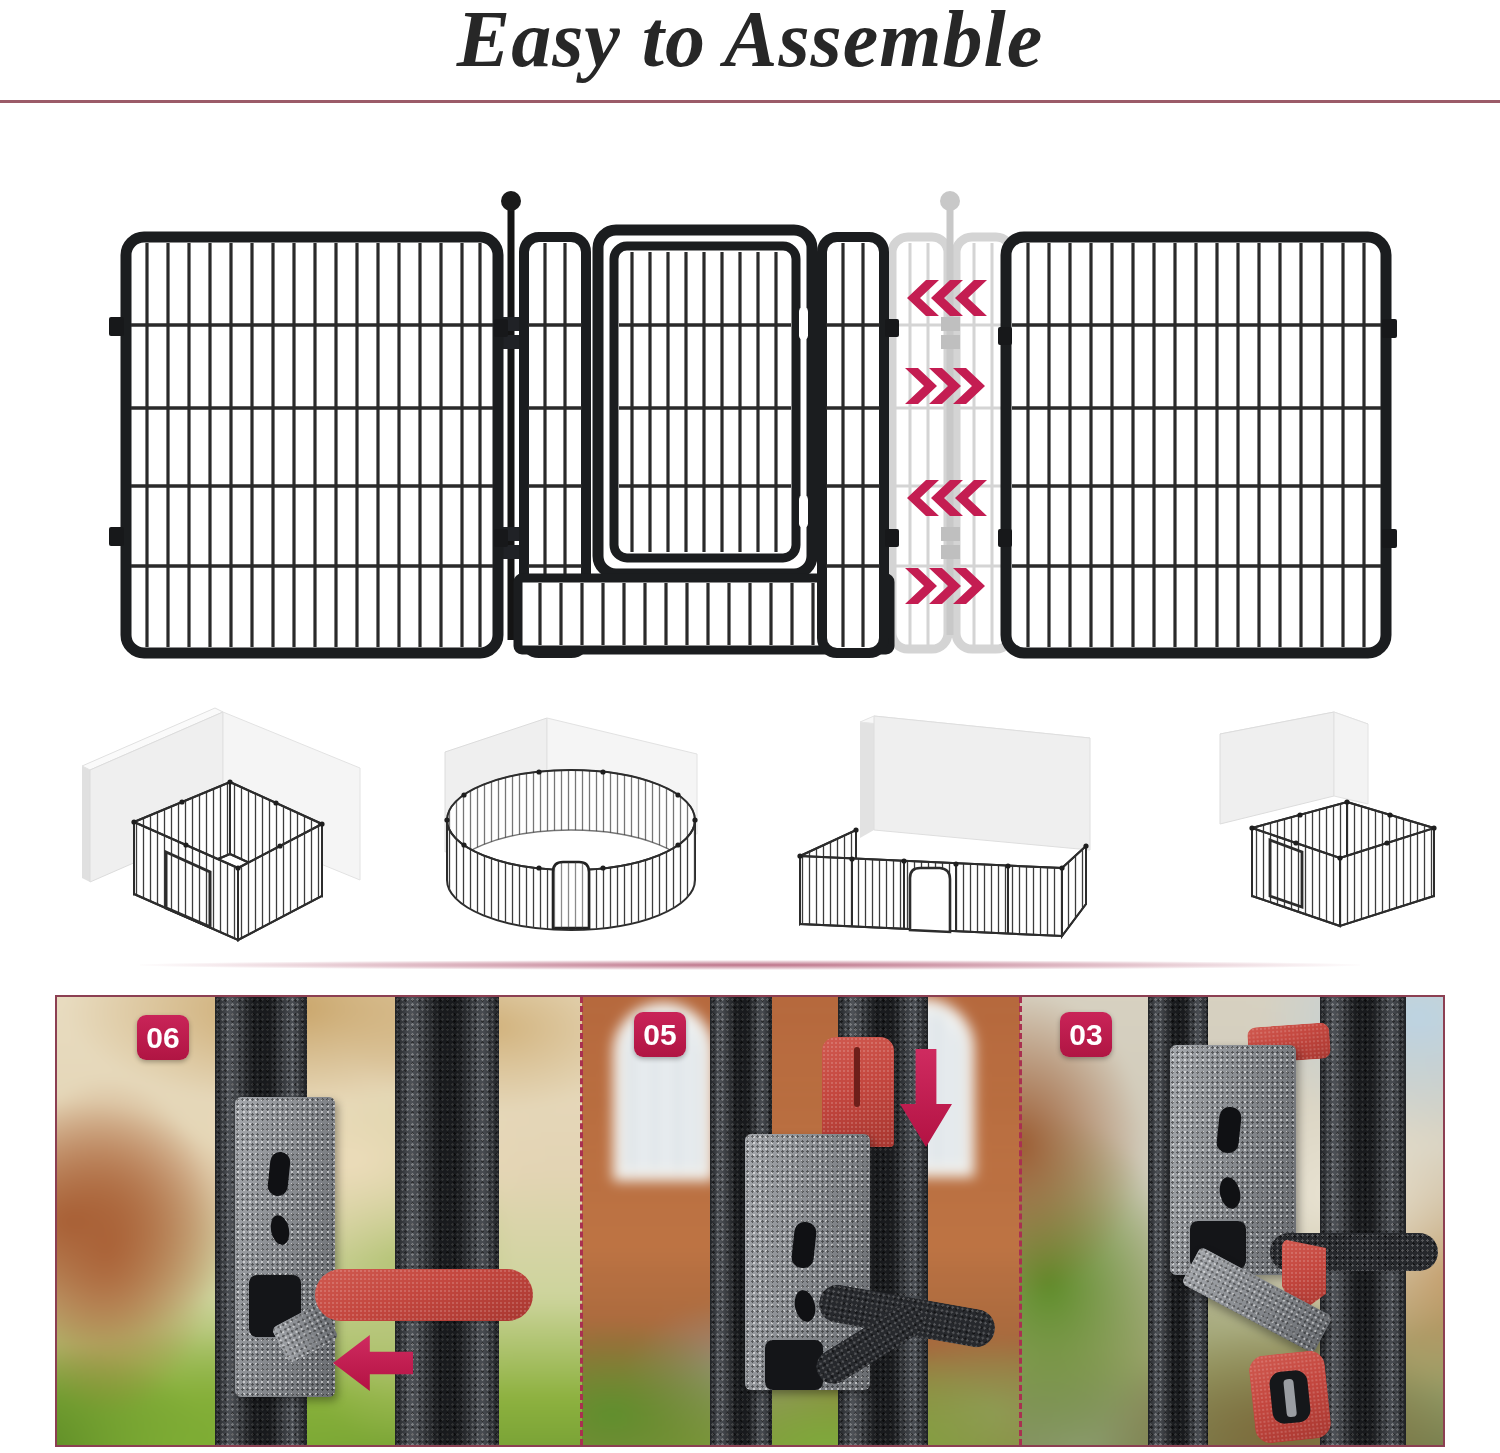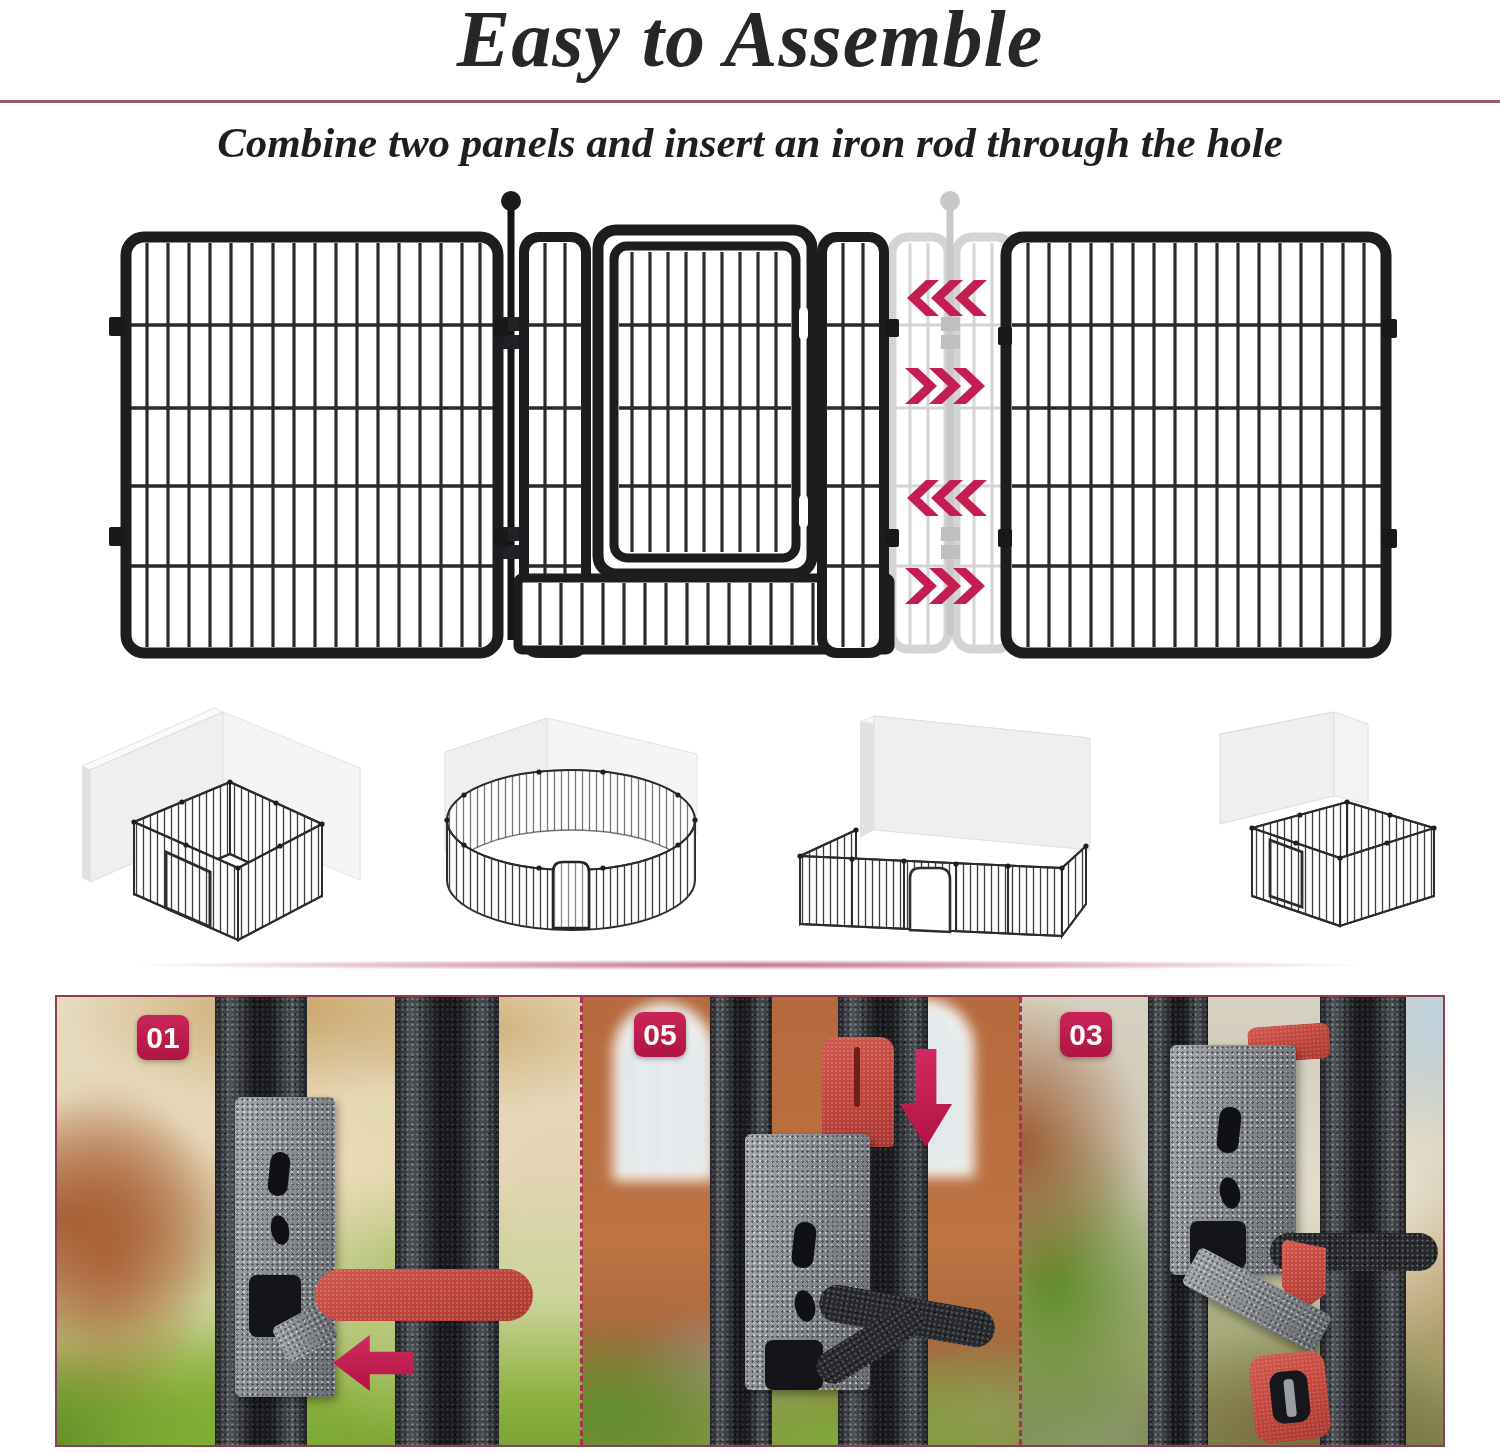--- a/index.html
+++ b/index.html
@@ -35,21 +35,21 @@
   }
 
   
   .photo{
     position:absolute;left:55px;top:995px;width:1390px;height:452px;
     border:2px solid #8C3F52;box-sizing:border-box;overflow:hidden;background:#cbb184;
   }
   .seg{position:absolute;top:0;height:100%;overflow:hidden;}
   .seg1{left:0;width:525px;}
   .seg2{left:525px;width:438px;}
-  .seg3{left:963px;width:427px;padding-left:44px;}
+  .seg3{left:963px;width:427px;}
   .bg{position:absolute;inset:-18px;filter:blur(6px);transform:scale(1.05);}
 
   .bg1{background:
     radial-gradient(240px 160px at 8% 50%, #a85f35 0%, transparent 72%),
     radial-gradient(150px 230px at 14% 55%, #b06a3e 0%, transparent 70%),
     radial-gradient(300px 130px at 45% 8%, #c9a468 0%, transparent 72%),
     radial-gradient(210px 110px at 80% 12%, #d2b37e 0%, transparent 72%),
     radial-gradient(250px 140px at 55% 38%, #ecdcba 0%, transparent 70%),
     radial-gradient(160px 250px at 63% 58%, #b5c477 0%, transparent 70%),
     radial-gradient(330px 170px at 30% 96%, #7fae34 0%, transparent 70%),
@@ -126,21 +126,20 @@
       <g id="chv3">
         <use href="#chv"></use>
           <use href="#chv" x="24"></use>
           <use href="#chv" x="48"></use>
       </g>
     </defs>
   </svg>
 
   <div class="title">Easy to Assemble</div>
   <div class="title-divider"></div>
-  <div class="subtitle">Combine two panels and insert an iron rod through the hole</div>
 
   <svg class="assembly" viewBox="0 0 1500 500">
 
     <g stroke="#d4d4d4" fill="none">
       <rect x="892" y="57" width="56" height="412" rx="16" stroke-width="9"></rect>
       <path d="M910,63 V465 M928,63 V465" stroke-width="3"></path>
       <rect x="956" y="57" width="56" height="412" rx="16" stroke-width="9"></rect>
       <path d="M974,63 V465 M992,63 V465" stroke-width="3"></path>
       <path d="M892,145 H1012 M892,228 H1012 M892,306 H1012 M892,386 H1012" stroke-width="3"></path>
     </g>
@@ -339,21 +338,21 @@
       <div class="post" style="left:338px;width:104px;"></div>
       <div class="plate" style="left:178px;top:100px;width:100px;height:300px;">
         <div class="hole-slot" style="left:34px;top:55px;width:20px;height:44px;transform:rotate(6deg);"></div>
         <div class="hole-oval" style="left:36px;top:118px;width:18px;height:30px;transform:rotate(-12deg);"></div>
         <div class="darknotch" style="left:14px;top:178px;width:52px;height:62px;"></div>
         <div class="plate" style="left:42px;top:216px;width:56px;height:40px;transform:rotate(-28deg);box-shadow:none;"></div>
       </div>
       <div class="redpiece" style="left:258px;top:272px;width:218px;height:52px;border-radius:26px;"></div>
       <div class="arrow arrow-left" style="left:276px;top:338px;width:80px;height:56px;"></div>
       <div class="badge" style="left:80px;top:18px;">
-          <span>01</span>
+          <span>06</span>
         </div>
     </div>
 
     <div class="seg seg2">
       <div class="bg bg2">
         <div class="win" style="left:58px;top:34px;"></div>
         <div class="win" style="left:306px;top:30px;"></div>
       </div>
       <div class="post" style="left:128px;width:62px;"></div>
       <div class="post" style="left:256px;width:90px;"></div>

